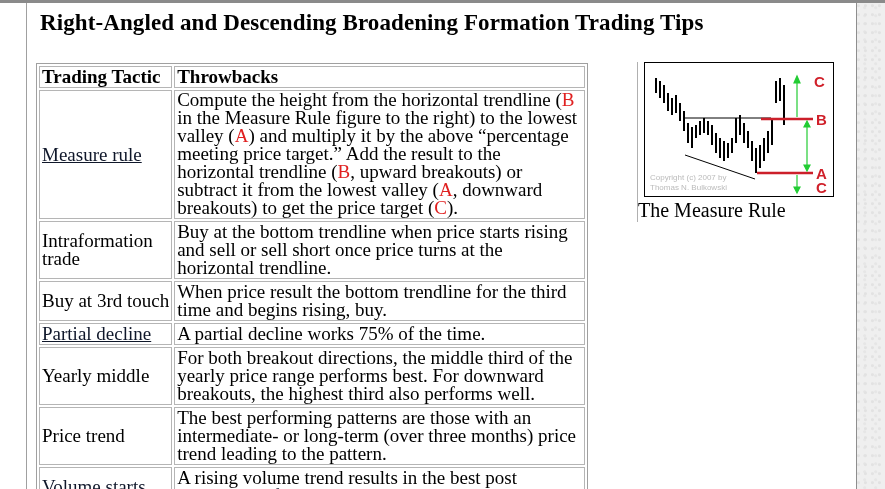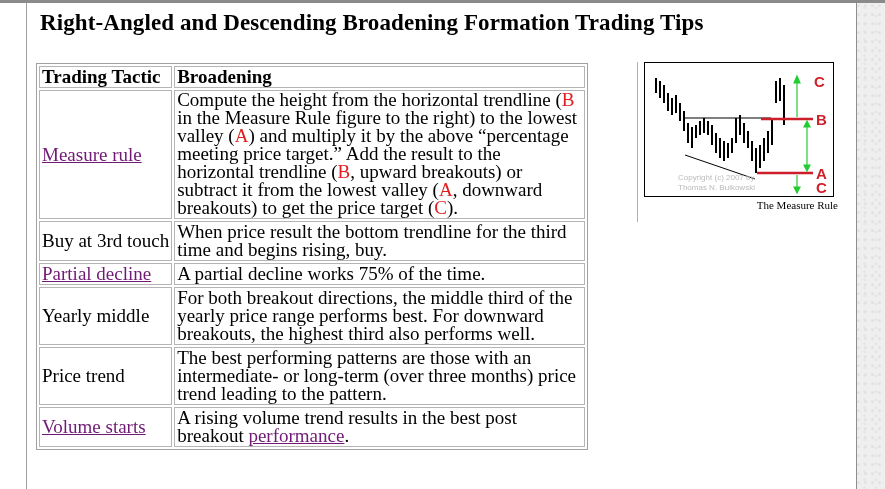--- a/index.html
+++ b/index.html
@@ -27,56 +27,60 @@
     position:absolute; left:36px; top:63px; width:552px;
     border-collapse:separate; border-spacing:2px;
     border:1px solid #a0a0a0;
     font-size:19px; line-height:18px;
   }
   table.tips td, table.tips th {
     border:1px solid #b5b5b5; padding:1px 2px; vertical-align:middle; text-align:left;
   }
   table.tips th { font-weight:bold; }
   .col-tactic { width:103px; }
-  a { color:#701a75; text-decoration:underline; }
+  a { color:#0f172a; text-decoration:underline; }
   .red { color:#e02020; }
   .figure {
     position:absolute; left:637px; top:62px; width:200px; height:160px;
     border-left:1px solid #b0b0b0;
   }
   .fig-box {
     position:absolute; left:6px; top:0px; width:188px; height:133px;
     border:1px solid #000; background:#fff;
   }
   .caption {
-    position:absolute; left:0; top:137px; width:200px; text-align:right; font-size:11px;
+    position:absolute; left:0; top:137px; width:200px; text-align:left; font-size:20px;
   }
   .copyright {
     position:absolute; left:5px; top:110px; font-family:"Liberation Sans", sans-serif;
-    font-size:8px; color:#bbbbbb; line-height:10px;margin-left:28px;
+    font-size:8px; color:#bbbbbb; line-height:10px;
   }
 </style>
 </head>
 <body>
 
 <div class="topbar"></div>
 <div class="left-rule"></div>
 <div class="right-bg"></div>
 
 <h1>Right-Angled and Descending Broadening Formation Trading Tips</h1>
 
 <table class="tips">
   <tbody>
       <tr>
     <th class="col-tactic">Trading Tactic</th>
-    <th>Broadening</th>
+    <th>Throwbacks</th>
   </tr>
   <tr>
     <td><a href="#">Measure rule</a></td>
     <td style="padding-top:0;padding-bottom:1px"><span>Compute the height from the horizontal trendline (</span><span class="red">B</span><span> in the Measure Rule figure to the right) to the lowest valley (</span><span class="red">A</span><span>) and multiply it by the above “percentage meeting price target.” Add the result to the horizontal trendline (</span><span class="red">B</span><span>, upward breakouts) or subtract it from the lowest valley (</span><span class="red">A</span><span>, downward breakouts) to get the price target (</span><span class="red">C</span><span>).</span></td>
+  </tr>
+  <tr>
+    <td>Intraformation trade</td>
+    <td>Buy at the bottom trendline when price starts rising and sell or sell short once price turns at the horizontal trendline.</td>
   </tr>
   <tr>
     <td style="white-space:nowrap">Buy at 3rd touch</td>
     <td>When price result the bottom trendline for the third time and begins rising, buy.</td>
   </tr>
   <tr>
     <td><a href="#">Partial decline</a></td>
     <td>A partial decline works 75% of the time.</td>
   </tr>
   <tr>

